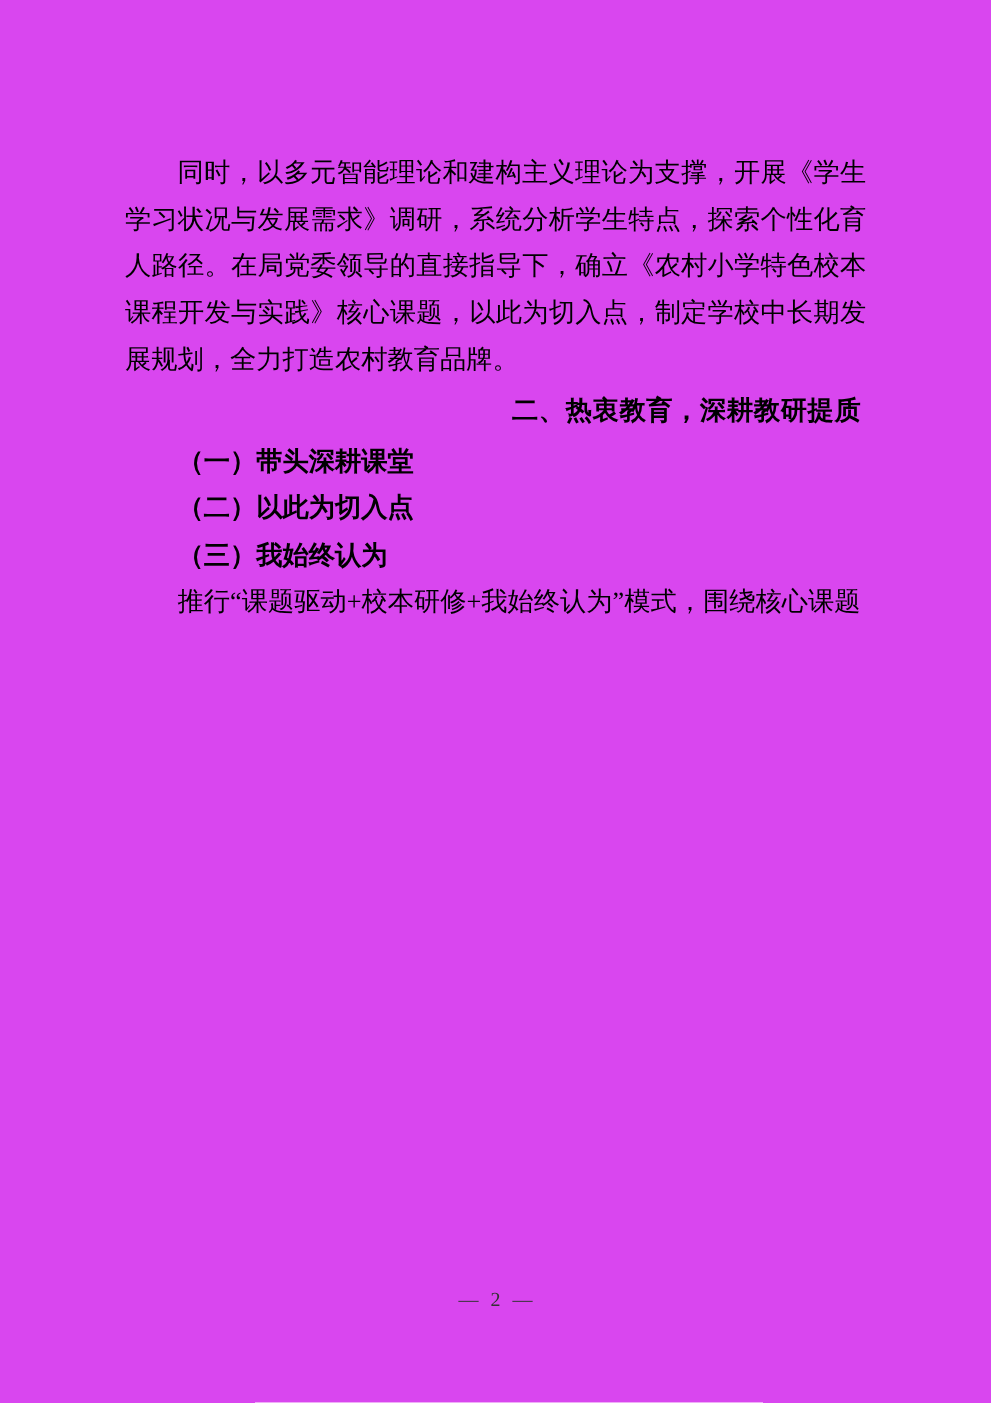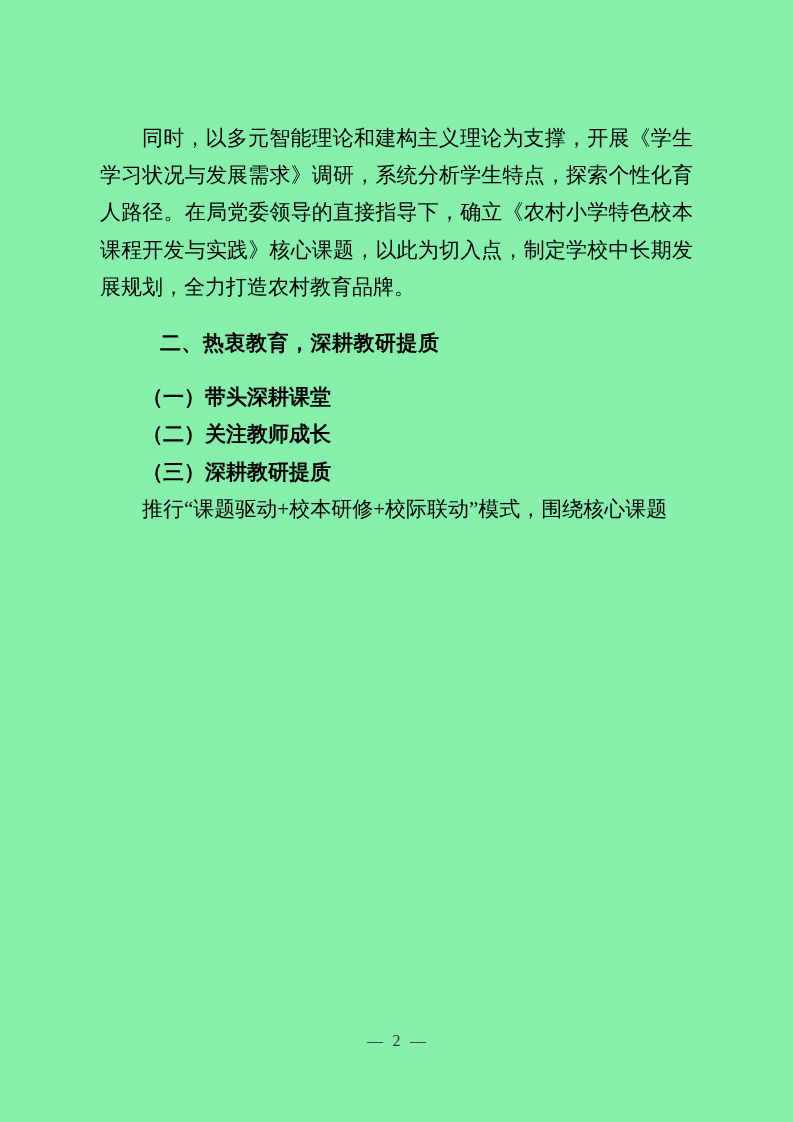--- a/index.html
+++ b/index.html
@@ -4,21 +4,21 @@
 <style>
   html, body {
     margin: 0;
     padding: 0;
     background: #ffffff;
   }
   .page {
     position: relative;
     width: 793px;
     height: 1122px;
-    background: #86efac;
+    background: #d946ef;
     overflow: hidden;
     font-family: "Liberation Serif", serif;
     color: #000000;
   }
   .doc-body {
     position: absolute;
     left: 100px;
     top: 120px;
     width: 593px;
   }
@@ -26,34 +26,35 @@
     margin: 0;
     font-size: 21px;
     line-height: 37.2px;
     text-indent: 2em;
     text-align: justify;
     text-justify: inter-ideograph;
     font-family: "Liberation Serif", serif;
     font-weight: 400;
   }
   .heading-1 {
-    margin: 18px;
+    margin: 4px;
     font-size: 21px;
     line-height: 37.2px;
     text-indent: 2em;
     font-family: "Liberation Sans", sans-serif;
     font-weight: 700;
     letter-spacing: 0.5px;
+    text-align: right;
   }
   .heading-2 {
     margin: 0;
     font-size: 21px;
     line-height: 37.2px;
     text-indent: 2em;
-    font-family: Liberation Serif, serif;
+    font-family: Liberation Sans, sans-serif;
     font-weight: 700;
   }
   .page-footer {
     position: absolute;
     left: 0;
     top: 1031px;
     width: 793px;
     text-align: center;
     font-size: 16px;
     line-height: 20px;
@@ -63,19 +64,19 @@
   }
 </style>
 </head>
 <body>
 
 <div class="page">
   <div class="doc-body">
     <p class="para">同时，以多元智能理论和建构主义理论为支撑，开展《学生学习状况与发展需求》调研，系统分析学生特点，探索个性化育人路径。在局党委领导的直接指导下，确立《农村小学特色校本课程开发与实践》核心课题，以此为切入点，制定学校中长期发展规划，全力打造农村教育品牌。</p>
     <h2 class="heading-1">二、热衷教育，深耕教研提质</h2>
     <h3 class="heading-2">（一）带头深耕课堂</h3>
-    <h3 class="heading-2">（二）关注教师成长</h3>
-    <h3 class="heading-2">（三）深耕教研提质</h3>
-    <p class="para">推行“课题驱动+校本研修+校际联动”模式，围绕核心课题</p>
+    <h3 class="heading-2">（二）以此为切入点</h3>
+    <h3 class="heading-2">（三）我始终认为</h3>
+    <p class="para">推行“课题驱动+校本研修+我始终认为”模式，围绕核心课题</p>
   </div>
 
   <div class="page-footer">— 2 —</div>
 </div>
 
 </body></html>

